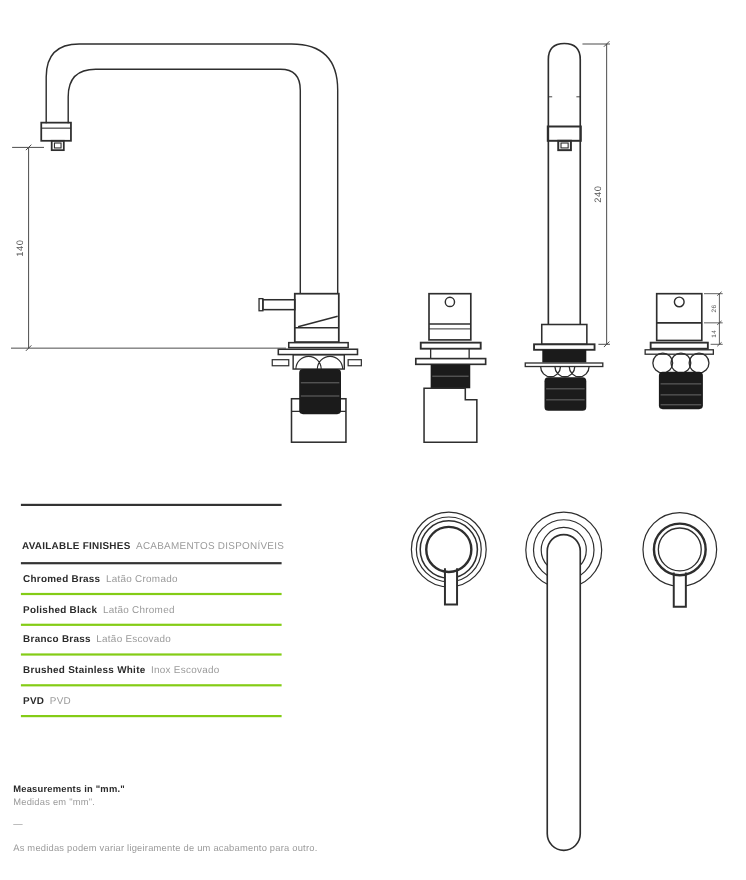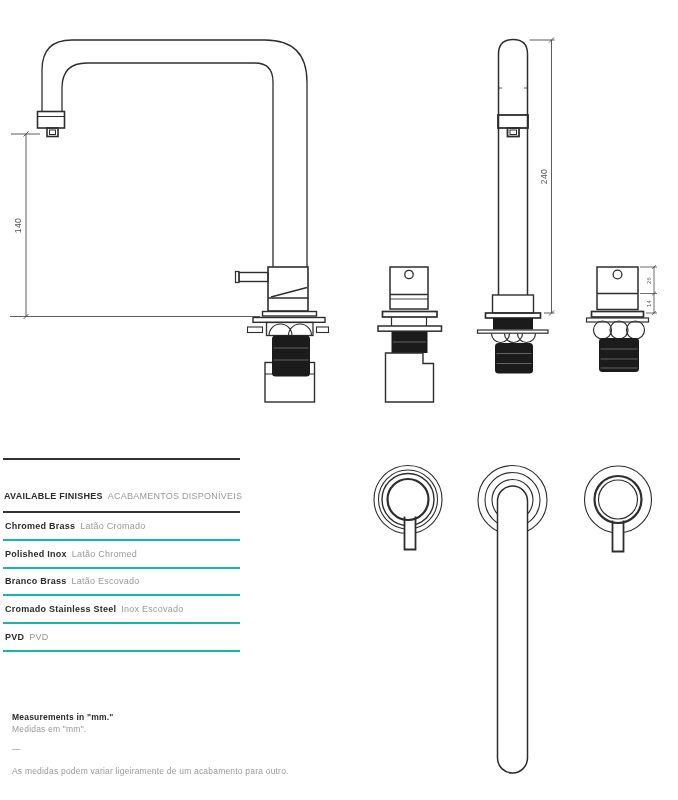--- a/index.html
+++ b/index.html
@@ -3,24 +3,24 @@
 <meta charset="utf-8">
 <style>
   html,body{margin:0;padding:0;background:#fff;}
   .canvas{position:relative;width:678px;height:800px;background:#fff;overflow:hidden;
           font-family:"Liberation Sans",sans-serif;}
   svg.drawing{position:absolute;left:0;top:0;}
   .dim-label{font-family:"Liberation Sans",sans-serif;font-size:8.5px;fill:#555;letter-spacing:.5px;}
   .dim-label-sm{font-family:"Liberation Sans",sans-serif;font-size:5.8px;fill:#555;letter-spacing:.3px;}
 
   
-  .finishes{position:absolute;left:3px;top:458px;width:237px;}
+  .finishes{position:absolute;left:19px;top:458px;width:237px;}
   .fin-header{height:41px;border-top:2px solid #333;border-bottom:2px solid #333;
               display:flex;align-items:flex-end;padding:0 0 10px 1px;box-sizing:content-box;}
-  .fin-row{height:25.8px;border-bottom:2px solid #14b8a6;display:flex;align-items:center;padding-left:2px;}
+  .fin-row{height:25.8px;border-bottom:2px solid #84cc16;display:flex;align-items:center;padding-left:2px;}
   .en{font-size:9px;font-weight:bold;color:#2b2b2b;letter-spacing:.25px;white-space:nowrap;}
   .pt{font-size:9px;color:#9a9a9a;letter-spacing:.25px;margin-left:5px;white-space:nowrap;}
   .fin-header .en,.fin-header .pt{font-size:9px;}
 
   
   .notes{position:absolute;left:12px;top:712px;width:340px;}
   .notes p{margin:0;font-size:8.5px;line-height:11.5px;letter-spacing:.2px;}
   .notes p.b{font-weight:bold;color:#2b2b2b;}
   .notes p.g{color:#9a9a9a;}
   .notes p.dash{color:#9a9a9a;margin:9px 0 10px 0;}
@@ -164,29 +164,29 @@
   <div class="finishes">
     <div class="fin-header">
       <span class="en">AVAILABLE FINISHES</span>
       <span class="pt">ACABAMENTOS DISPONÍVEIS</span>
     </div>
     <div class="fin-row">
       <span class="en">Chromed Brass</span>
       <span class="pt">Latão Cromado</span>
     </div>
     <div class="fin-row">
-      <span class="en">Polished Inox</span>
+      <span class="en">Polished Black</span>
       <span class="pt">Latão Chromed</span>
     </div>
     <div class="fin-row">
       <span class="en">Branco Brass</span>
       <span class="pt">Latão Escovado</span>
     </div>
     <div class="fin-row">
-      <span class="en">Cromado Stainless Steel</span>
+      <span class="en">Brushed Stainless White</span>
       <span class="pt">Inox Escovado</span>
     </div>
     <div class="fin-row">
       <span class="en">PVD</span>
       <span class="pt">PVD</span>
     </div>
   </div>
 
   <div class="notes">
     <p class="b">Measurements in "mm."</p>

